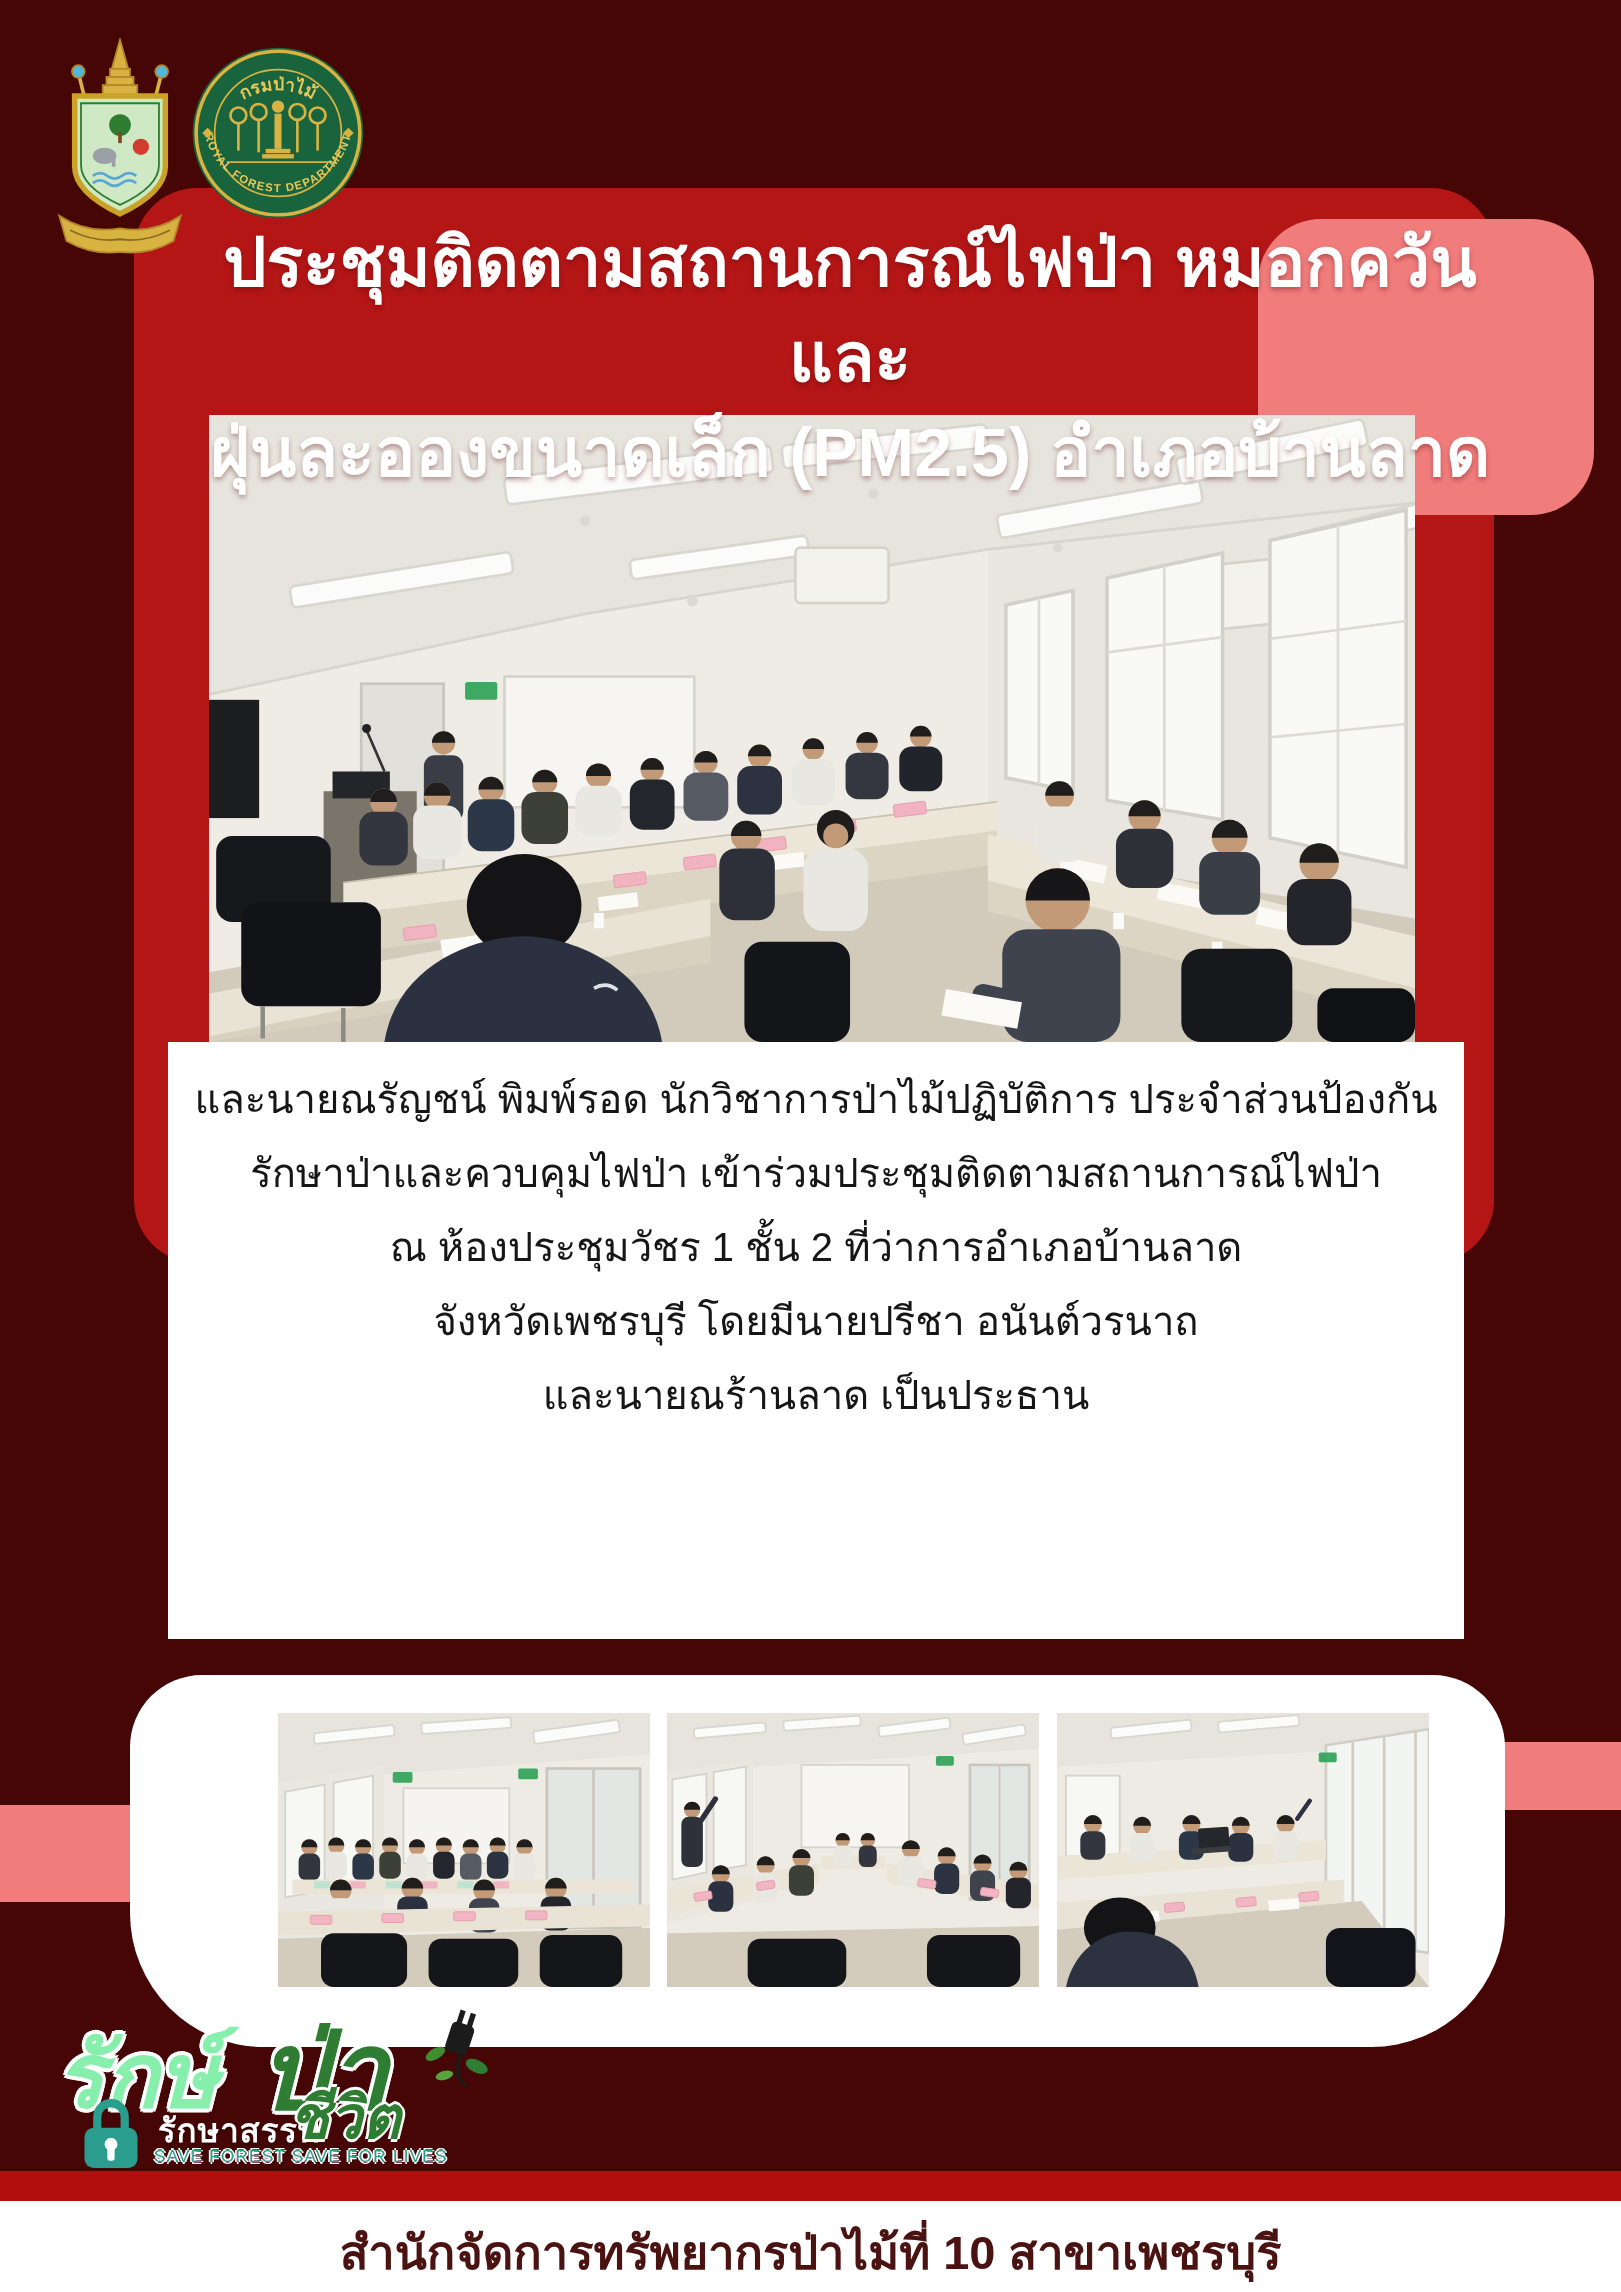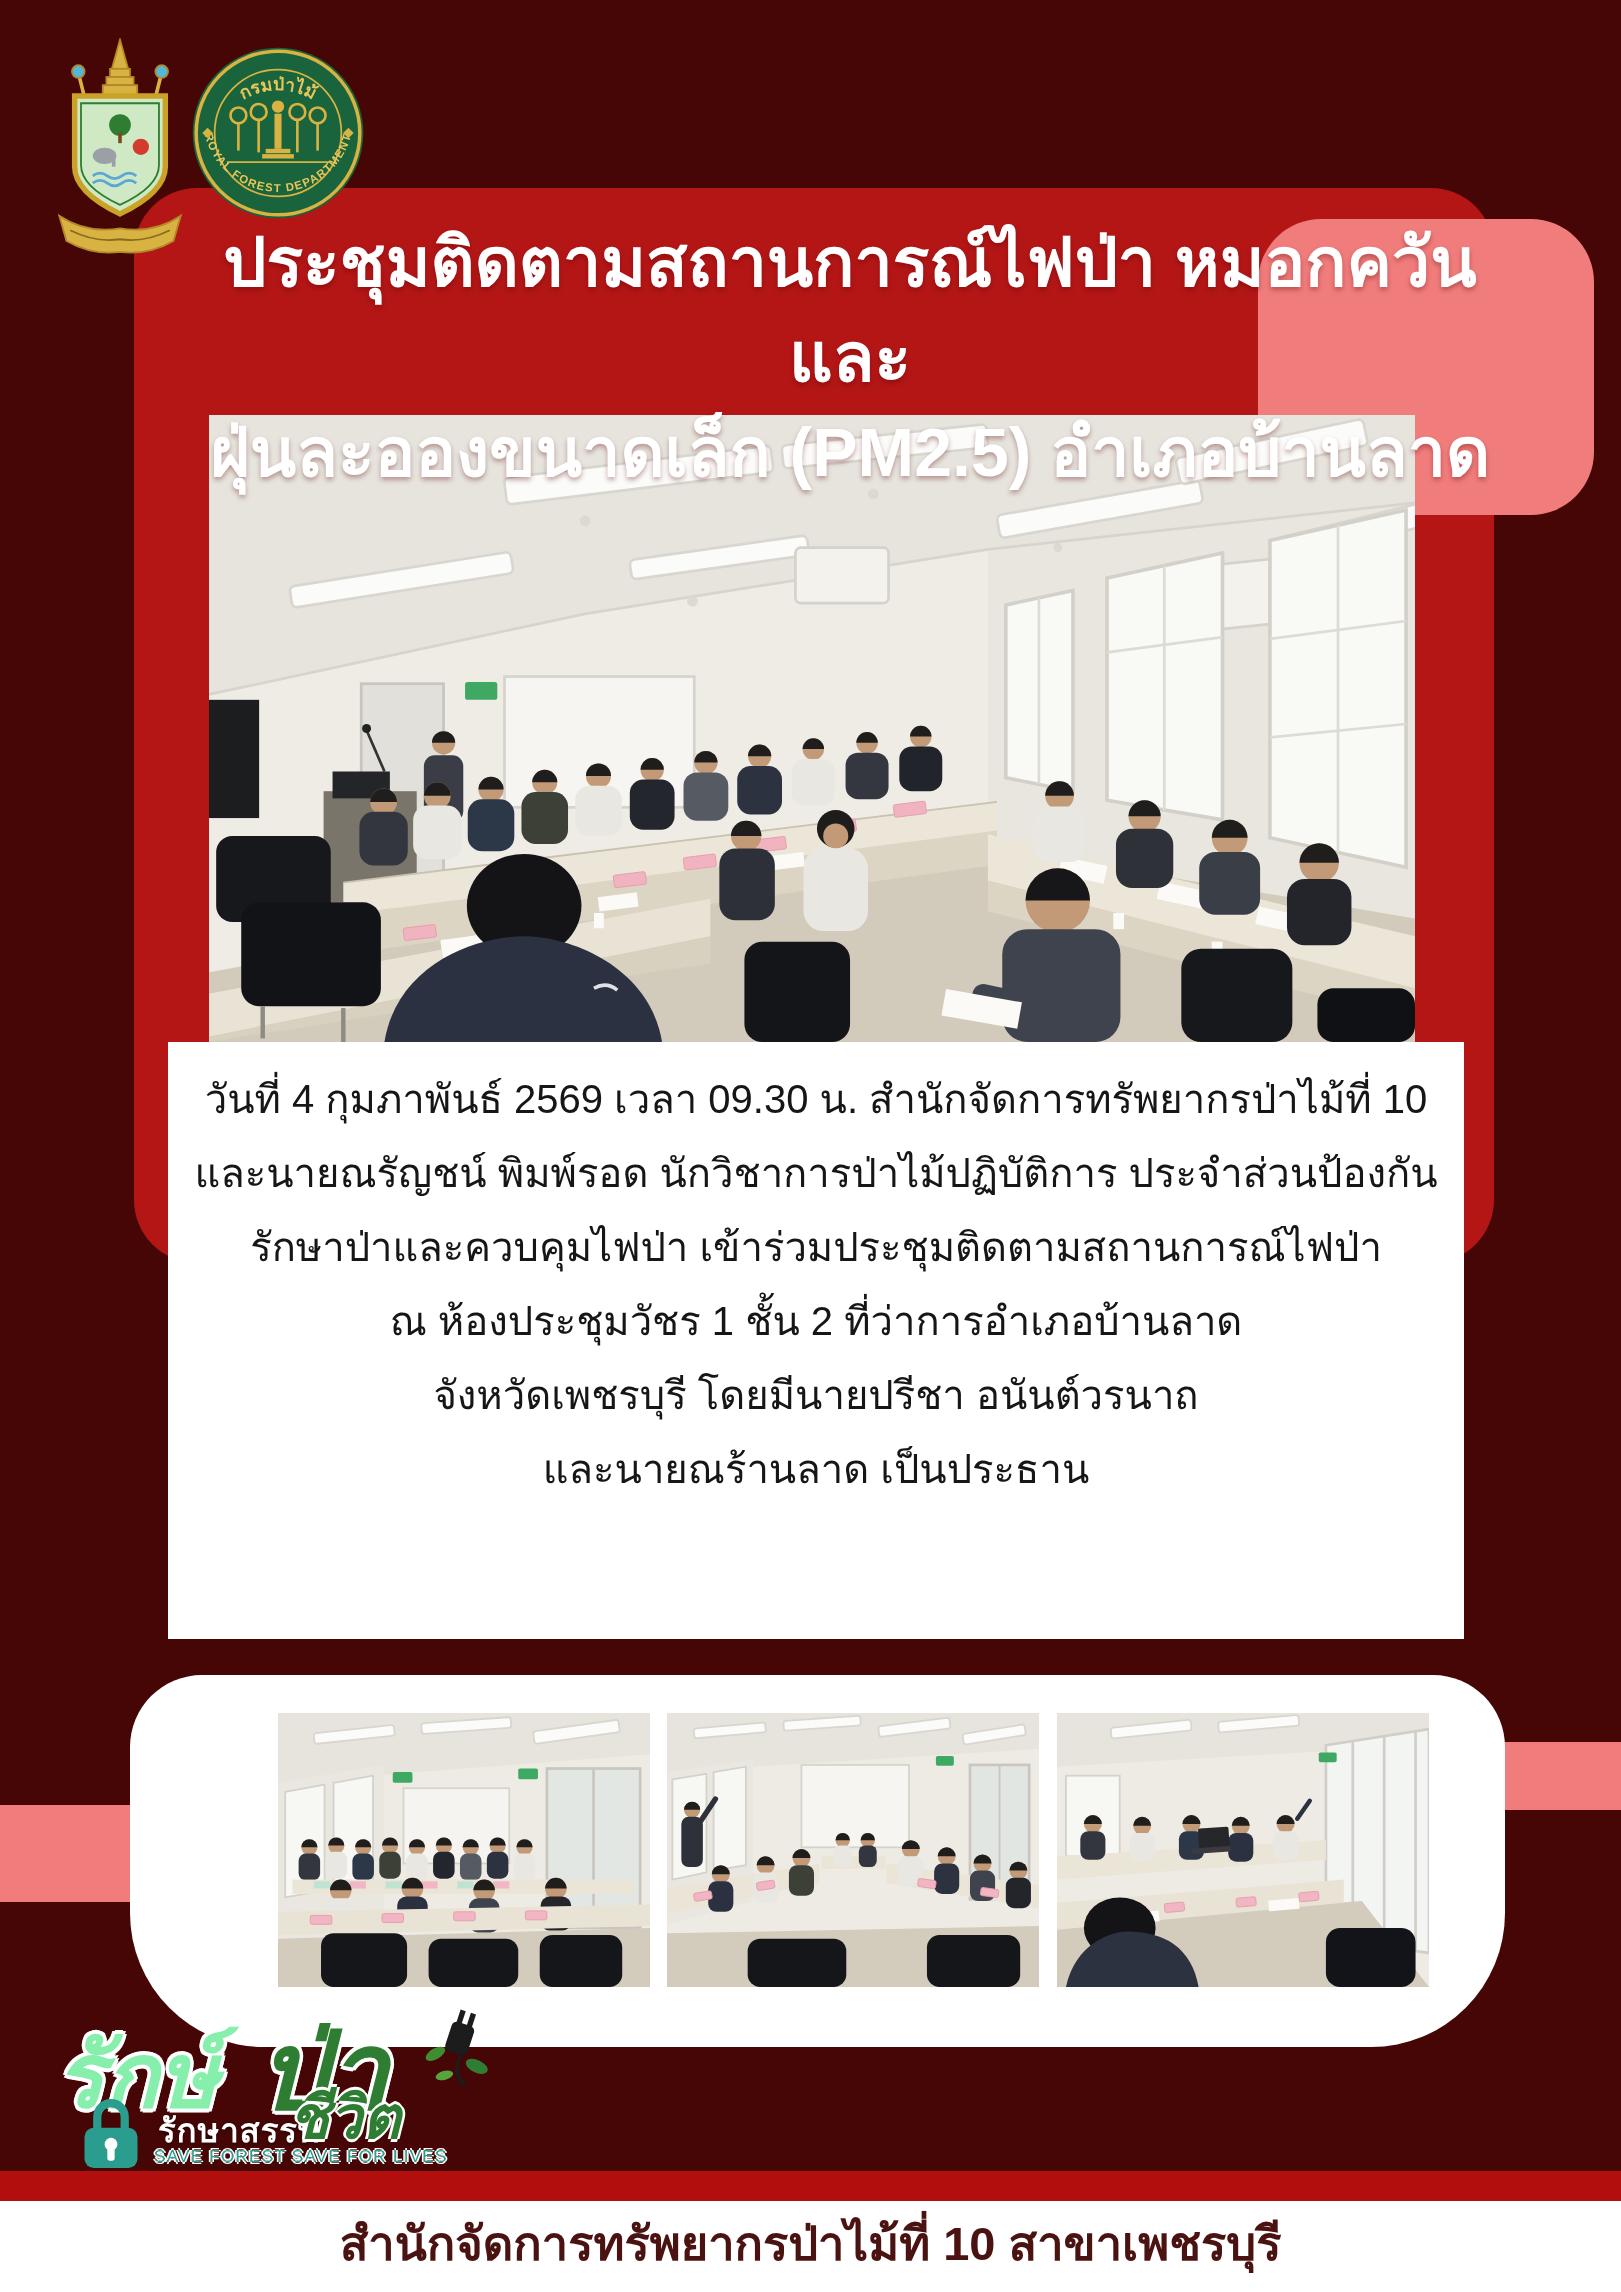--- a/index.html
+++ b/index.html
@@ -38,21 +38,21 @@
   .c-accent{position:absolute;left:376px;top:23px;width:72px;height:82px;}
   .c-lock{position:absolute;left:34px;top:109px;width:64px;height:75px;}
   .c-raksa{position:absolute;left:113px;top:120px;font-size:33px;font-weight:700;color:#ffffff;letter-spacing:0.9px;text-shadow:0 1.8px 3.6px rgba(0,0,0,.4);}
   .c-cheewit{position:absolute;left:244px;top:86px;font-size:59px;font-weight:700;font-style:italic;color:#2e7d32;
     text-shadow:-2.7px 0 #fff,2.7px 0 #fff,0 -2.7px #fff,0 2.7px #fff;}
   .c-save{position:absolute;left:109px;top:163px;font-size:17px;font-weight:400;color:#2a9d8f;letter-spacing:1.3px;
     text-shadow:-1.8px 0 #fff,1.8px 0 #fff,0 -1.8px #fff,0 1.8px #fff;}
   
   .footer-stripe{left:0;top:2171px;width:1621px;height:30px;background:#b30e0e;z-index:4;}
   .footer-band{left:0;top:2201px;width:1621px;height:91px;background:#ffffff;z-index:4;text-align:center;}
-  .footer-band div{margin-top:11px;font-size:47px;font-weight:700;color:#4a1210;white-space:nowrap;line-height:64px;}
+  .footer-band div{margin-top:20px;font-size:47px;font-weight:700;color:#4a1210;white-space:nowrap;line-height:64px;}
 </style>
 </head>
 <body>
 
 <div class="poster">
 
   <div class="abs red-banner"></div>
   <div class="abs pink-top-right"></div>
 
   <div class="abs logo-crest">
@@ -286,21 +286,20 @@
       <rect x="852" y="640" width="70" height="26" rx="12" fill="#3f434d" transform="rotate(12 887 653)"></rect>
       <rect x="820" y="648" width="86" height="30" fill="#fbfaf7" transform="rotate(10 863 663)"></rect>
 
       <rect x="598" y="588" width="118" height="112" rx="20" fill="#141519"></rect>
       <rect x="1086" y="596" width="124" height="104" rx="22" fill="#17181b"></rect>
       <rect x="1238" y="640" width="109" height="60" rx="18" fill="#101114"></rect>
     </svg>
   </div>
 
   <div class="abs text-panel">
-    <p>วันที่ 4 กุมภาพันธ์ 2569 เวลา 09.30 น. สำนักจัดการทรัพยากรป่าไม้ที่ 10</p>
     <p>และนายณรัญชน์ พิมพ์รอด นักวิชาการป่าไม้ปฏิบัติการ ประจำส่วนป้องกัน</p>
     <p>รักษาป่าและควบคุมไฟป่า เข้าร่วมประชุมติดตามสถานการณ์ไฟป่า</p>
     <p>ณ ห้องประชุมวัชร 1 ชั้น 2 ที่ว่าการอำเภอบ้านลาด</p>
     <p>จังหวัดเพชรบุรี โดยมีนายปรีชา อนันต์วรนาถ</p>
     <p>และนายณร้านลาด เป็นประธาน</p>
   </div>
 
   <div class="abs salmon-left"></div>
   <div class="abs salmon-right"></div>
 

